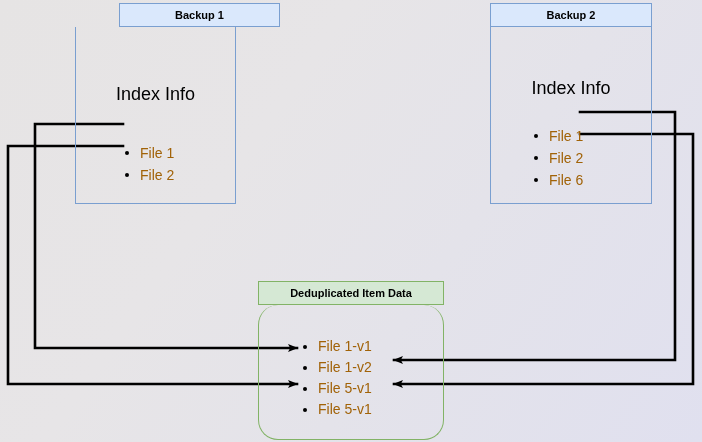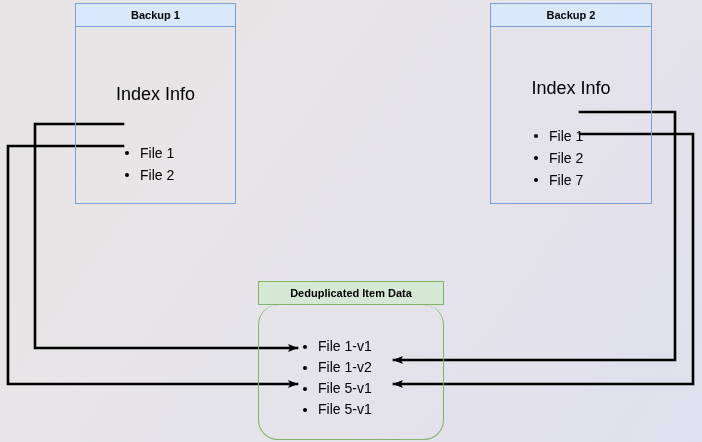--- a/index.html
+++ b/index.html
@@ -73,21 +73,21 @@
     color: #000;
   }
   .bullet-list {
     position: absolute;
     margin: 0;
     padding: 0;
     list-style: none;
   }
   .bullet-list li {
     font-size: 14px;
-    color: #000000;
+    color: #a16207;
     white-space: nowrap;
     position: relative;
     padding-left: 16px;
   }
   .bullet-list li::before {
     content: "";
     position: absolute;
     left: 1px;
     top: 50%;
     margin-top: -2px;
@@ -112,42 +112,42 @@
     <path d="M123,124 L35,124 L35,348 L297,348" fill="none" stroke="#000000" stroke-width="2.6" stroke-linecap="square" stroke-linejoin="miter" marker-end="url(#arrowEnd)"></path>
 
     <path d="M123,146 L8,146 L8,384 L297,384" fill="none" stroke="#000000" stroke-width="2.6" stroke-linecap="square" stroke-linejoin="miter" marker-end="url(#arrowEnd)"></path>
 
     <path d="M580,112 L675,112 L675,360 L394,360" fill="none" stroke="#000000" stroke-width="2.6" stroke-linecap="square" stroke-linejoin="miter" marker-end="url(#arrowEnd)"></path>
 
     <path d="M580,134 L693,134 L693,384 L394,384" fill="none" stroke="#000000" stroke-width="2.6" stroke-linecap="square" stroke-linejoin="miter" marker-end="url(#arrowEnd)"></path>
   </svg>
 
   <div class="node-box box-blue" style="left:75px; top:3px; width:161px; height:201px;">
-    <div class="node-header" style="height:24px;">
+    <div class="node-header" style="height:24px;margin-left:44px;">
       <span>Backup 1</span>
     </div>
     <div class="node-body" style="height:177px;">
       <div class="index-title" style="top:57px;">Index Info</div>
       <ul class="bullet-list" style="left:48px; top:115px;">
         <li style="height:22px; line-height:22px;">File 1</li>
         <li style="height:22px; line-height:22px;">File 2</li>
       </ul>
     </div>
   </div>
 
   <div class="node-box box-blue" style="left:474px; top:3px; width:162px; height:201px;margin-left:16px;">
     <div class="node-header" style="height:24px;">
       <span>Backup 2</span>
     </div>
     <div class="node-body" style="height:177px;">
       <div class="index-title" style="top:51px;">Index Info</div>
       <ul class="bullet-list" style="left:42px; top:98px;">
         <li style="height:22px; line-height:22px;">File 1</li>
         <li style="height:22px; line-height:22px;">File 2</li>
-        <li style="height:22px; line-height:22px;">File 7</li>
+        <li style="height:22px; line-height:22px;">File 6</li>
       </ul>
     </div>
   </div>
 
   <div class="node-box box-green" style="left:258px; top:281px; width:186px; height:159px;">
     <div class="node-header" style="height:24px;">
       <span>Deduplicated Item Data</span>
     </div>
     <div class="node-body" style="height:135px;border-radius:20px;">
       <ul class="bullet-list" style="left:43px; top:31px;">

